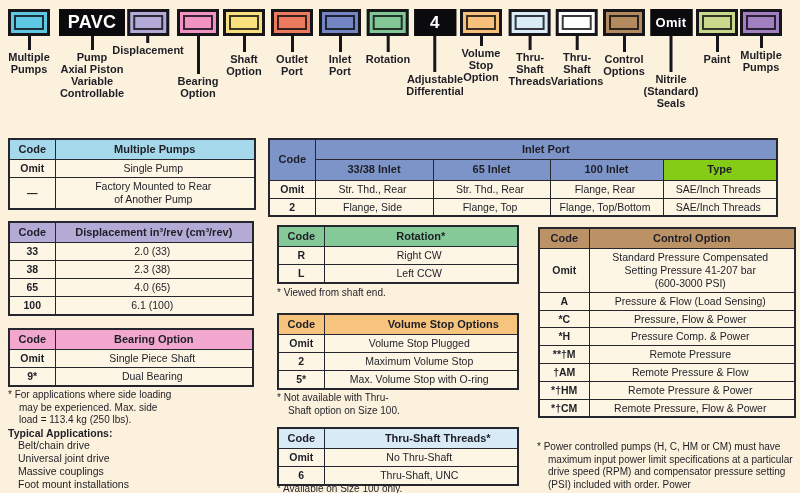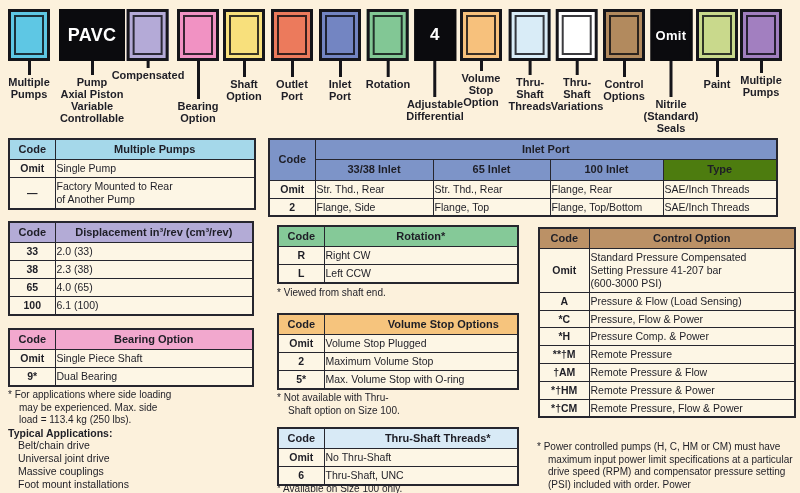--- a/index.html
+++ b/index.html
@@ -4,21 +4,21 @@
 <style>
   html,body { margin:0; padding:0; }
   #stage {
     position:relative; width:800px; height:493px; overflow:hidden;
     background:#fcf1dc; color:#1e1e26;
     font-family:"Liberation Sans", sans-serif;
   }
   
   .slot { position:absolute; top:9px; display:flex; flex-direction:column; align-items:center; }
   .cbox {
-    position:relative; width:42px; height:52px; box-sizing:border-box;
+    position:relative; width:42px; height:27px; box-sizing:border-box;
     border:3px solid #15151a; display:flex; align-items:center; justify-content:center;
   }
   .cbox::after { content:""; position:absolute; inset:3px; border:2px solid rgba(10,10,15,.8); pointer-events:none; }
   .cbox.wide { width:66px; }
   .cbox.solid { background:#0b0b0e; border-color:#0b0b0e; }
   .cbox.solid::after { display:none; }
   .cbox-text { color:#fff; font-weight:bold; letter-spacing:.3px; }
   .t-lg { font-size:18px; } .t-md { font-size:17px; } .t-sm { font-size:13px; }
   .stem { width:3px; background:#15151a; }
   .slot-label {
@@ -29,21 +29,21 @@
   table.ctable {
     position:absolute; border-collapse:collapse; table-layout:fixed;
     background:#fdf6e5; border:2px solid #26262e;
   }
   .ctable th, .ctable td {
     border:1px solid #26262e; padding:2px 4px; line-height:1.22;
     font-size:10.5px; white-space:pre-line; overflow:hidden; vertical-align:middle;
   }
   .ctable th { font-weight:bold; text-align:center; font-size:11px; padding:3px 3px; }
   .ctable td.code-col { font-weight:bold; text-align:center; }
-  .ctable td.desc { text-align:left; padding-left:1px;margin-left:24px; }
+  .ctable td.desc { text-align:center; padding-left:1px;margin-left:24px; }
   
   .note {
     position:absolute; font-size:10px; line-height:1.25;
     padding-left:11px; text-indent:-11px; white-space:pre-line;
   }
   .apps-title { font-weight:bold; font-size:10.5px; }
   .apps-item { font-size:10.5px; line-height:1.25; padding-left:10px; }
   .apps-wrap { position:absolute; }
 </style>
 </head>
@@ -71,21 +71,21 @@
 Axial Piston
 Variable
 Controllable</div>
     </div>
 
     <div class="slot" style="left:148px; transform:translateX(-50%)">
       <div class="cbox" style="background-color: rgb(180, 170, 215);">
           <span class="cbox-text"></span>
         </div>
       <div class="stem" style="height:7px"></div>
-      <div class="slot-label">Compensated</div>
+      <div class="slot-label">Displacement</div>
     </div>
 
     <div class="slot" style="left:198px; transform:translateX(-50%)">
       <div class="cbox" style="background-color: rgb(241, 146, 195);">
           <span class="cbox-text"></span>
         </div>
       <div class="stem" style="height:38px"></div>
       <div class="slot-label">Bearing
 Option</div>
     </div>
@@ -236,21 +236,21 @@
       </colgroup>
     <thead>
       <tr>
         <th rowspan="2" style="background-color: rgb(125, 148, 200);">Code</th>
         <th colspan="4" style="background-color: rgb(125, 148, 200);">Inlet Port</th>
       </tr>
       <tr>
         <th style="background-color: rgb(125, 148, 200);">33/38 Inlet</th>
         <th style="background-color: rgb(125, 148, 200);">65 Inlet</th>
         <th style="background-color: rgb(125, 148, 200);">100 Inlet</th>
-        <th style="background-color: #4d7c0f; margin-top: 6px;">Type</th>
+        <th style="background-color: #84cc16; margin-top: 6px;">Type</th>
       </tr>
     </thead>
     <tbody>
         <tr>
           <td class="code-col">Omit</td>
           <td class="desc">Str. Thd., Rear</td>
           <td class="desc">Str. Thd., Rear</td>
           <td class="desc">Flange, Rear</td>
           <td class="desc">SAE/Inch Threads</td>
         </tr>

